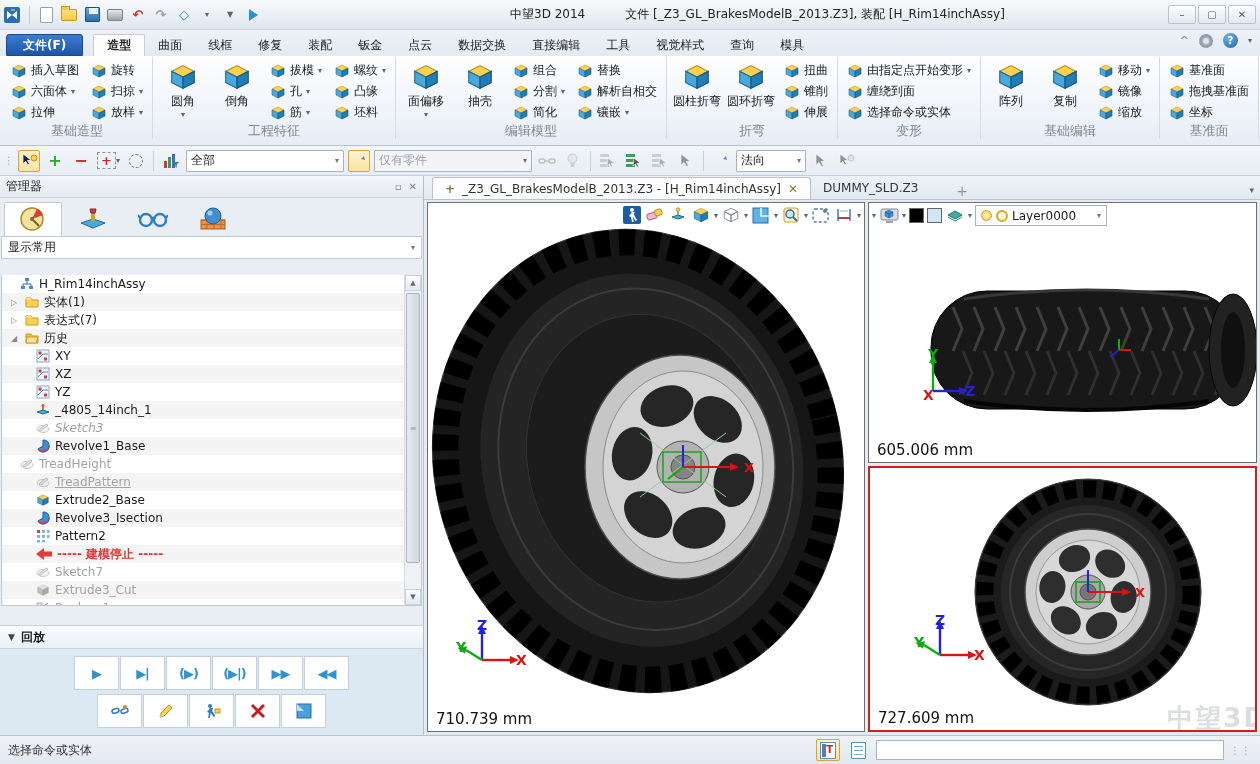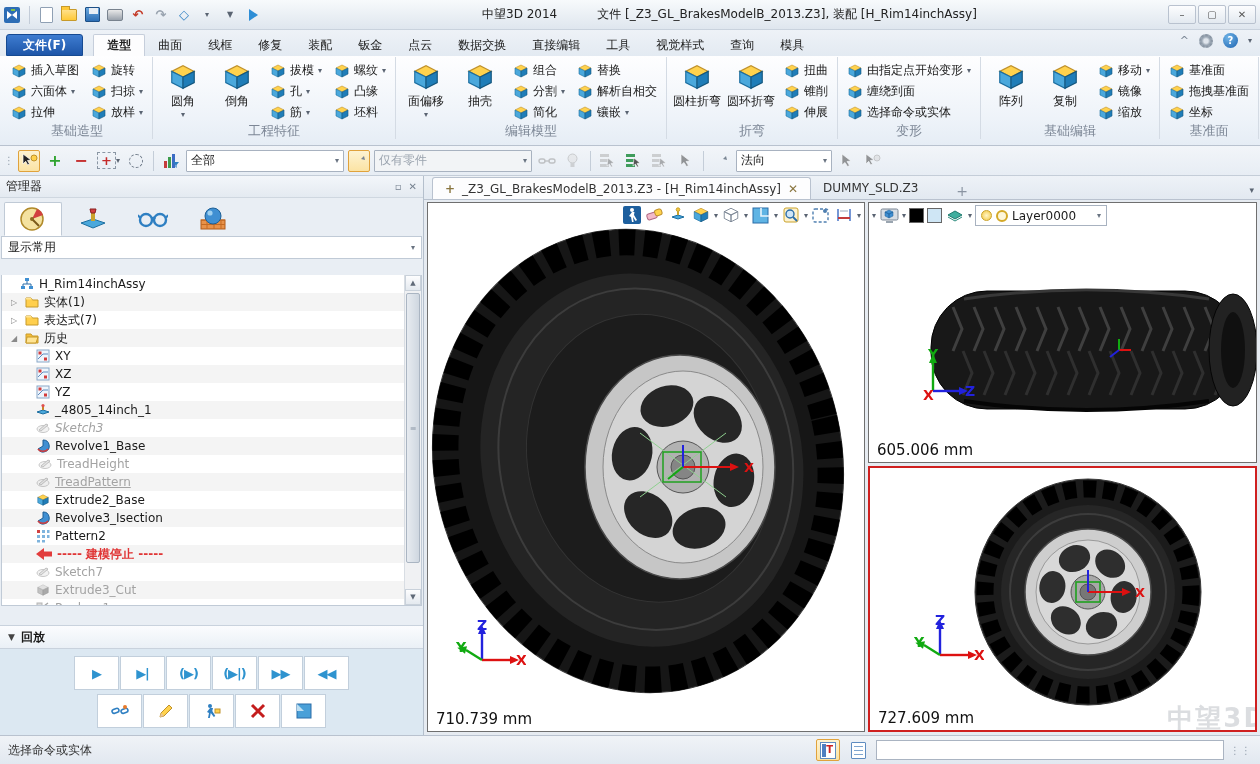--- a/index.html
+++ b/index.html
@@ -11,21 +11,21 @@
 .qat .sep{width:1px;height:18px;background:#c3ccd8;margin:0 2px}
 .qicon{width:18px;height:18px;display:flex;align-items:center;justify-content:center;font-size:13px}
 .i-page{width:13px;height:16px;background:#fff;border:1px solid #8fa0b4;border-radius:1px}
 .i-folder{width:16px;height:12px;background:linear-gradient(#ffe08a,#ffc937);border:1px solid #c79a2a;border-radius:1px;position:relative}
 .i-folder:before{content:"";position:absolute;left:-1px;top:-4px;width:7px;height:3px;background:#ffc937;border:1px solid #c79a2a;border-bottom:none}
 .i-save{width:15px;height:15px;background:linear-gradient(#6aa7dd,#2c6db4);border:1px solid #1d4f86;border-radius:1px;position:relative}
 .i-save:before{content:"";position:absolute;left:3px;top:0;width:9px;height:6px;background:#e8eef5}
 .i-print{width:16px;height:12px;background:linear-gradient(#e8e8e8,#9aa2ac);border:1px solid #78828e;border-radius:2px}
 .t-red{color:#c43c2a;font-weight:bold}.t-gray{color:#9aa4b0;font-weight:bold}.t-blue{color:#2e7fc2;font-weight:bold}
 .play-tri{width:0;height:0;border-left:9px solid #2e8ed6;border-top:6px solid transparent;border-bottom:6px solid transparent}
-.title-text{position:absolute;left:482px;display:flex;gap:40px;font-size:12px;color:#222;white-space:nowrap}
+.title-text{position:absolute;left:510px;display:flex;gap:40px;font-size:12px;color:#222;white-space:nowrap}
 .win-controls{margin-left:auto;display:flex;gap:2px}
 .winbtn{width:28px;height:19px;border:1px solid #b9c2cf;background:linear-gradient(#fcfdfe,#e3e9f0);display:flex;align-items:center;justify-content:center;font-size:10px;color:#555;border-radius:2px}
 
 .menurow{height:26px;display:flex;align-items:flex-end;background:linear-gradient(#eef2f7,#e3eaf2);padding:0 2px;position:relative}
 .filebtn{height:22px;padding:0 16px;margin:0 10px 0 4px;background:linear-gradient(#3e7cd0,#1d55a8);color:#fff;display:flex;align-items:center;border-radius:3px 3px 0 0;border:1px solid #164a92;font-weight:bold}
 .mtab{height:22px;padding:0 13px;display:flex;align-items:center;color:#222;cursor:default}
 .mtab.active{background:#fdfdfe;border:1px solid #c6cedb;border-bottom:none;border-radius:2px 2px 0 0;font-weight:bold}
 .menu-right{position:absolute;right:8px;top:3px;display:flex;gap:10px;align-items:center}
 .mr-ic{color:#7c8796;font-size:11px}
 .helpdot{width:15px;height:15px;border-radius:50%;background:radial-gradient(circle at 35% 30%,#6fb4e8,#1d62ae);color:#fff;font-size:10px;font-weight:bold;display:flex;align-items:center;justify-content:center}
@@ -727,21 +727,21 @@
           <path d="M3 1l9 7-4 .5 2.5 4-2 1-2.5-4L3 12z" fill="#222" stroke="#fff" stroke-width=".7"></path>
         </svg>
       </span>
       <span class="tsep"></span>
       <span class="tbtn">
         <svg width="16" height="16" viewBox="0 0 16 16">
           <circle cx="8" cy="8" r="5.5" fill="none" stroke="#7a8violet694" stroke-width="1.6" stroke-dasharray="20 6"></circle>
           <path d="M13 3l1 4-4-1z" fill="#7a8694"></path>
         </svg>
       </span>
-      <div class="dd" style="width: 96px;">
+      <div class="dd" style="width: 70px;">
         <span>法向</span>
         <span class="cap">▾</span>
       </div>
       <span class="tbtn muted">
         <svg width="15" height="15" viewBox="0 0 15 15">
           <path d="M3 1l9 7-4 .5 2.5 4-2 1-2.5-4L3 12z" fill="#222" stroke="#fff" stroke-width=".7"></path>
         </svg>
       </span>
       <span class="tbtn muted">
         <svg width="17" height="16" viewBox="0 0 17 16">
@@ -902,21 +902,21 @@
             </div>
             <div class="trow" style="padding-left: 34px;">
               <span class="ric">
                 <svg width="14" height="14" viewBox="0 0 14 14">
                   <path d="M7 1a6 6 0 1 1-5 9l5-3z" fill="#3f8fd2" stroke="#1c5f96"></path>
                   <path d="M2 10c2 3 8 3 10 0" stroke="#d23c3c" fill="none" stroke-width="1.4"></path>
                 </svg>
               </span>
               <span>Revolve1_Base</span>
             </div>
-            <div class="trow muted" style="padding-left: 36px;">
+            <div class="trow muted" style="padding-left: 18px;">
               <span class="ric">
                 <svg width="14" height="14" viewBox="0 0 14 14">
                   <ellipse cx="7" cy="8" rx="6" ry="3.5" fill="#e9e9e9" stroke="#9a9a9a"></ellipse>
                   <path d="M3 9l7-6 2 1-7 6z" fill="#cfcfcf" stroke="#8a8a8a"></path>
                 </svg>
               </span>
               <span>TreadHeight</span>
             </div>
             <div class="trow muted" style="padding-left: 34px; text-decoration: underline;">
               <span class="ric">

